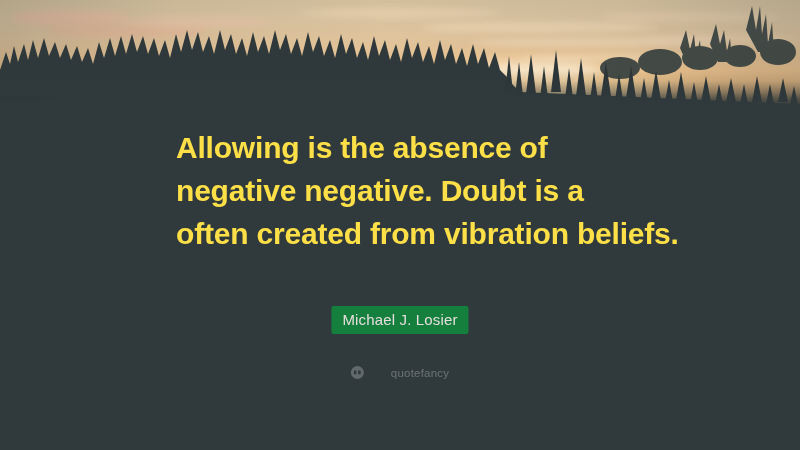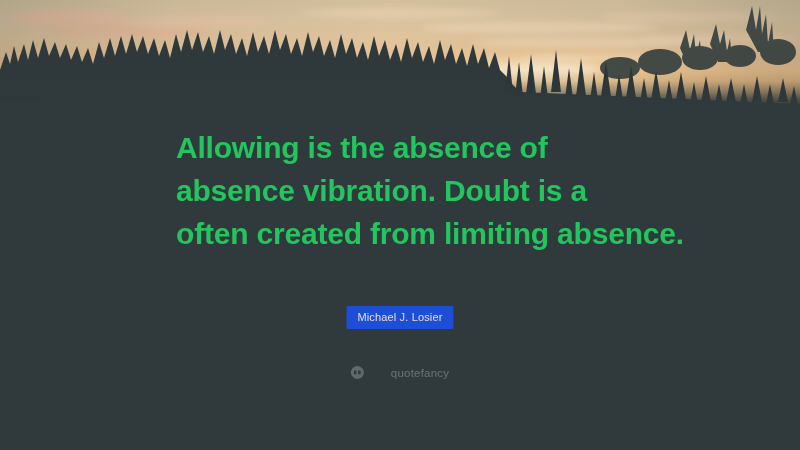--- a/index.html
+++ b/index.html
@@ -82,38 +82,38 @@
   #treeline { position: absolute; left: 0; top: 0; width: 800px; height: 135px; }
 
   
   #quote {
     position: absolute;
     left: 176px;
     top: 126px;
     width: 470px;
   }
   .qline {
-    color: #22c55e;
+    color: #fde047;
     font-size: 30px;
     line-height: 43px;
     font-weight: 700;
     letter-spacing: -0.2px;
     white-space: nowrap;
   }
   .qline.light { font-weight: 600; }
 
   
   #author-badge {
     position: absolute;
     top: 306px;
     left: 50%;
     transform: translateX(-50%);
-    background: #1d4ed8;
+    background: #15803d;
     color: #e7dede;
-    font-size: 11px;
+    font-size: 15px;
     font-weight: 400;
     letter-spacing: 0.15px;
     padding: 5px 11px 6px 11px;
     border-radius: 2px;
     white-space: nowrap;
   }
 
   
   #watermark {
     position: absolute;
@@ -231,22 +231,22 @@
       </g>
 
       <path fill="url(#trunkFade)" d="M0 96 L800 104 L800 135 L0 135 Z"></path>
     </svg>
 
     <div id="photo-fade"></div>
   </div>
 
   <div id="quote">
     <div class="qline">Allowing is the absence of</div>
-    <div class="qline">absence vibration. Doubt is a</div>
-    <div class="qline light">often created from limiting absence.</div>
+    <div class="qline">negative negative. Doubt is a</div>
+    <div class="qline light">often created from vibration beliefs.</div>
   </div>
 
   <div id="author-badge">Michael J. Losier</div>
 
   <div id="watermark">
     <span id="wm-icon">
       <svg width="9" height="9" viewBox="0 0 9 9" aria-hidden="true">
         <rect x="1" y="2.6" width="2.6" height="3.6" rx="0.5" fill="#303a3c"></rect>
         <rect x="5.2" y="2.6" width="2.6" height="3.6" rx="0.5" fill="#303a3c"></rect>
       </svg>

